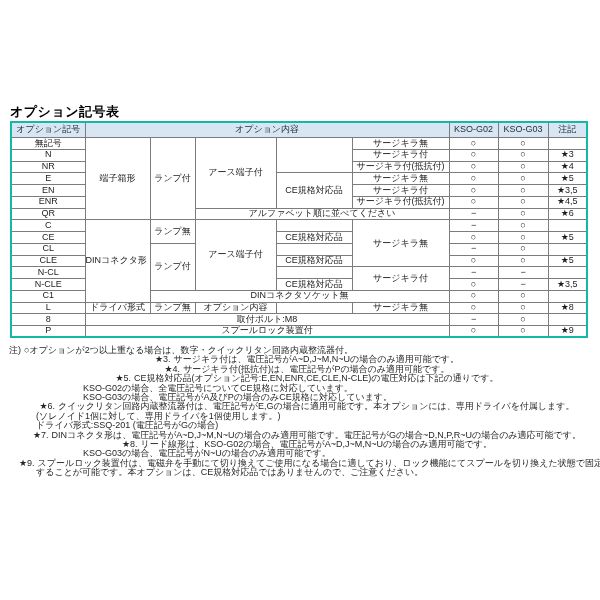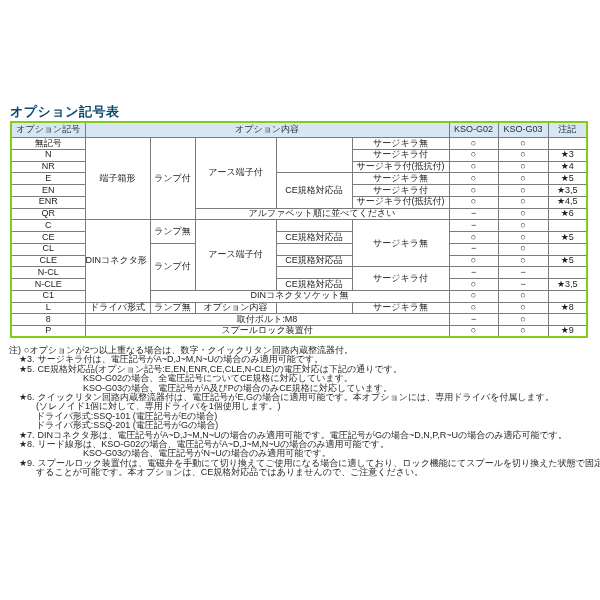--- a/index.html
+++ b/index.html
@@ -2,47 +2,47 @@
 <html><head>
 <meta charset="utf-8">
 <style>
   html,body{margin:0;padding:0;background:#ffffff;}
   .page{
     position:relative;width:600px;height:600px;background:#ffffff;overflow:hidden;
     font-family:"Liberation Sans","DejaVu Sans",sans-serif;color:#1c1c1c;
   }
   .page-title{
     position:absolute;left:10px;top:103px;font-size:13px;font-weight:bold;
-    letter-spacing:0.5px;color:#0c4a6e;
+    letter-spacing:0.5px;color:#000000;
   }
   table.opt{
     position:absolute;left:10px;top:121px;width:576px;
     border-collapse:collapse;table-layout:fixed;
-    border:2px solid #84cc16;
+    border:2px solid #14b8a6;
     padding-left:48px;
   }
   table.opt th,table.opt td{
     border:1px solid #7c7c7c;padding:0;margin:0;
     font-size:9px;line-height:1.05;text-align:center;vertical-align:middle;
     overflow:hidden;white-space:nowrap;font-weight:normal;color:#1c1c1c;
   }
   table.opt thead th{
     background:#d8e6f3;height:14px;font-size:9px;color:#22303c;
   }
   table.opt tbody tr{height:11.76px;}
   td.mark{color:#8a8a8a;font-size:9px;}
   td.note{text-align:right;padding-right:3px;font-size:8.6px;}
   td.two-line{white-space:pre-line;}
   .notes{
     position:absolute;left:9px;top:346px;width:586px;
     font-size:9px;line-height:9.4px;color:#262626;
   }
   .note-line{white-space:nowrap;}
   .ln-root{padding-left:0;}
-  .ln-star{padding-left:10px;}
+  .ln-star{padding-left:10px;text-align:center;}
   .ln-cont{padding-left:27px;}
   .ln-sub{padding-left:74px;}
   .note-prefix{margin-right:3px;}
 </style>
 </head>
 <body>
 
 <div class="page">
 
   <div class="page-title">オプション記号表</div>
@@ -203,26 +203,26 @@
         <td class="mark">○</td>
         <td class="mark">○</td>
         <td class="note">★9</td>
       </tr>
     </tbody>
   </table>
 
   <div class="notes">
     <div class="note-line ln-root"><span class="note-prefix">注)</span><span>○オプションが2つ以上重なる場合は、数字・クイックリタン回路内蔵整流器付。</span></div>
     <div class="note-line ln-star"><span class="note-prefix">★3.</span><span>サージキラ付は、電圧記号がA~D,J~M,N~Uの場合のみ適用可能です。</span></div>
+    <div class="note-line ln-star"><span class="note-prefix">★4.</span><span>サージキラ付(抵抗付)は、電圧記号がPの場合のみ適用可能です。</span></div>
     <div class="note-line ln-star"><span class="note-prefix">★5.</span><span>CE規格対応品(オプション記号:E,EN,ENR,CE,CLE,N-CLE)の電圧対応は下記の通りです。</span></div>
     <div class="note-line ln-sub"><span>KSO-G02の場合、全電圧記号についてCE規格に対応しています。</span></div>
     <div class="note-line ln-sub"><span>KSO-G03の場合、電圧記号がA及びPの場合のみCE規格に対応しています。</span></div>
     <div class="note-line ln-star"><span class="note-prefix">★6.</span><span>クイックリタン回路内蔵整流器付は、電圧記号がE,Gの場合に適用可能です。本オプションには、専用ドライバを付属します。</span></div>
     <div class="note-line ln-cont"><span>(ソレノイド1個に対して、専用ドライバを1個使用します。)</span></div>
-    <div class="note-line ln-cont"><span>ドライバ形式:SSQ-101 (電圧記号がEの場合)</span></div>
     <div class="note-line ln-cont"><span>ドライバ形式:SSQ-201 (電圧記号がGの場合)</span></div>
     <div class="note-line ln-star"><span class="note-prefix">★7.</span><span>DINコネクタ形は、電圧記号がA~D,J~M,N~Uの場合のみ適用可能です。電圧記号がGの場合~D,N,P,R~Uの場合のみ適応可能です。</span></div>
     <div class="note-line ln-star"><span class="note-prefix">★8.</span><span>リード線形は、KSO-G02の場合、電圧記号がA~D,J~M,N~Uの場合のみ適用可能です。</span></div>
     <div class="note-line ln-sub"><span>KSO-G03の場合、電圧記号がN~Uの場合のみ適用可能です。</span></div>
     <div class="note-line ln-star"><span class="note-prefix">★9.</span><span>スプールロック装置付は、電磁弁を手動にて切り換えてご使用になる場合に適しており、ロック機能にてスプールを切り換えた状態で固定</span></div>
     <div class="note-line ln-cont"><span>することが可能です。本オプションは、CE規格対応品ではありませんので、ご注意ください。</span></div>
   </div>
 
 </div>
 

